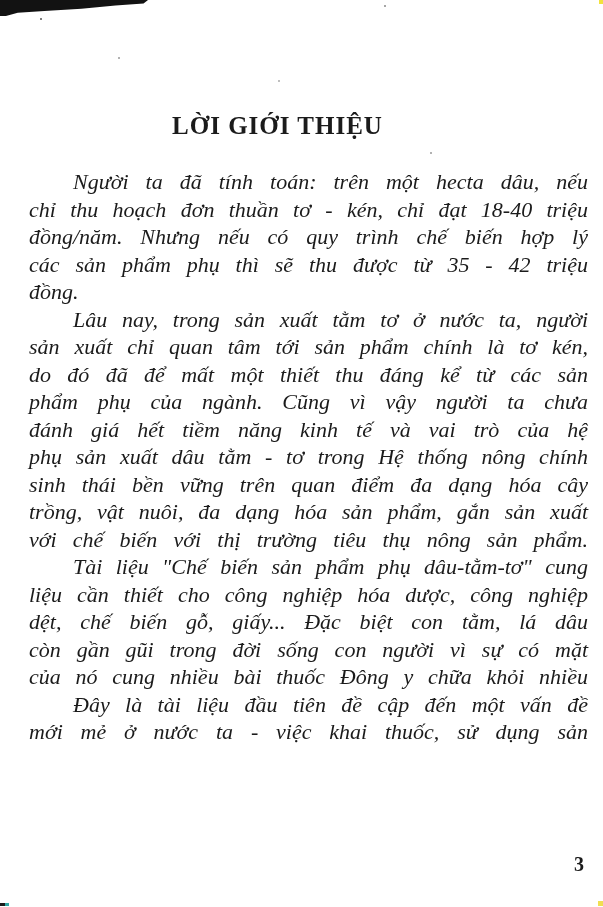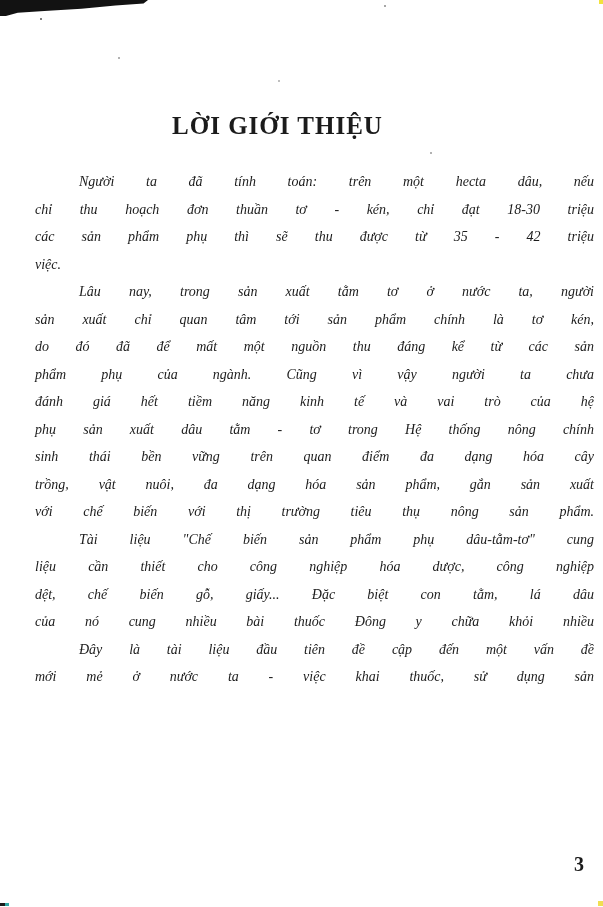--- a/index.html
+++ b/index.html
@@ -21,24 +21,24 @@
     padding-left: 52px;
     text-align: center;
     font-weight: bold;
     font-size: 25px;
     letter-spacing: 1px;
     white-space: nowrap;
   }
   .body-text {
     position: absolute;
     top: 168px;
-    left: 35px;
+    left: 29px;
     width: 559px;
     font-style: italic;
-    font-size: 14px;
+    font-size: 22px;
     line-height: 27.5px;
     word-spacing: 1px;
   }
   .line {
     text-align: justify;
     text-align-last: justify;
     white-space: normal;
     height: 27.5px;
     overflow: visible;
   }
@@ -58,35 +58,37 @@
   .artifact-dot { border-radius: 50%; }
 </style>
 </head>
 <body>
 
 <div class="page">
   <div class="title">LỜI GIỚI THIỆU</div>
 
   <div class="body-text">
       <div class="line indent">Người ta đã tính toán: trên một hecta dâu, nếu</div>
-      <div class="line">chỉ thu hoạch đơn thuần tơ - kén, chỉ đạt 18-30 triệu</div>
+      <div class="line">chỉ thu hoạch đơn thuần tơ - kén, chỉ đạt 18-40 triệu</div>
+      <div class="line">đồng/năm. Nhưng nếu có quy trình chế biến hợp lý</div>
       <div class="line">các sản phẩm phụ thì sẽ thu được từ 35 - 42 triệu</div>
-      <div class="line short">việc.</div>
+      <div class="line short">đồng.</div>
       <div class="line indent">Lâu nay, trong sản xuất tằm tơ ở nước ta, người</div>
       <div class="line">sản xuất chỉ quan tâm tới sản phẩm chính là tơ kén,</div>
-      <div class="line">do đó đã để mất một nguồn thu đáng kể từ các sản</div>
+      <div class="line">do đó đã để mất một thiết thu đáng kể từ các sản</div>
       <div class="line">phẩm phụ của ngành. Cũng vì vậy người ta chưa</div>
       <div class="line">đánh giá hết tiềm năng kinh tế và vai trò của hệ</div>
       <div class="line">phụ sản xuất dâu tằm - tơ trong Hệ thống nông chính</div>
       <div class="line">sinh thái bền vững trên quan điểm đa dạng hóa cây</div>
       <div class="line">trồng, vật nuôi, đa dạng hóa sản phẩm, gắn sản xuất</div>
       <div class="line">với chế biến với thị trường tiêu thụ nông sản phẩm.</div>
       <div class="line indent">Tài liệu "Chế biến sản phẩm phụ dâu-tằm-tơ" cung</div>
       <div class="line">liệu cần thiết cho công nghiệp hóa dược, công nghiệp</div>
       <div class="line">dệt, chế biến gỗ, giấy... Đặc biệt con tằm, lá dâu</div>
+      <div class="line">còn gần gũi trong đời sống con người vì sự có mặt</div>
       <div class="line">của nó cung nhiều bài thuốc Đông y chữa khỏi nhiều</div>
       <div class="line indent">Đây là tài liệu đầu tiên đề cập đến một vấn đề</div>
       <div class="line">mới mẻ ở nước ta - việc khai thuốc, sử dụng sản</div>
     </div>
 
   <div class="page-number">3</div>
 
   <div id="artifacts-host">
       <div class="artifact artifact-corner-shadow-top-left" style="left: 0px; top: 0px; width: 148px; height: 16px; background: rgb(18, 18, 18);"></div>
       <div class="artifact artifact-speck-top-right" style="left: 599px; top: 0px; width: 4px; height: 4px; background: rgb(242, 226, 60);"></div>

